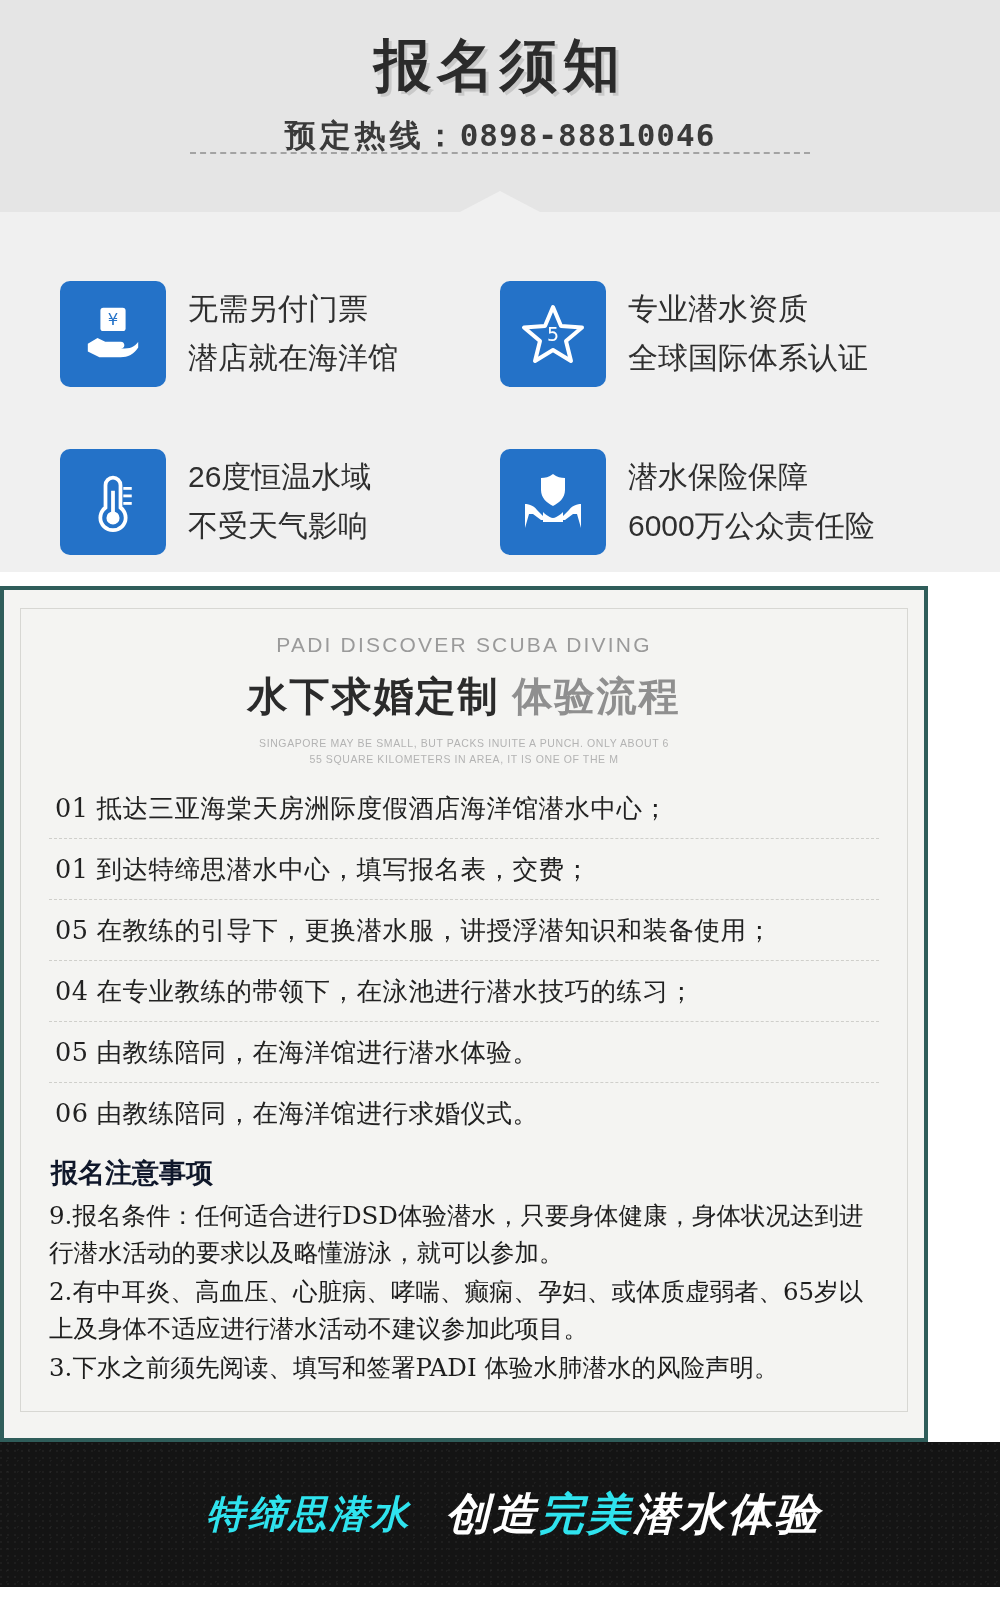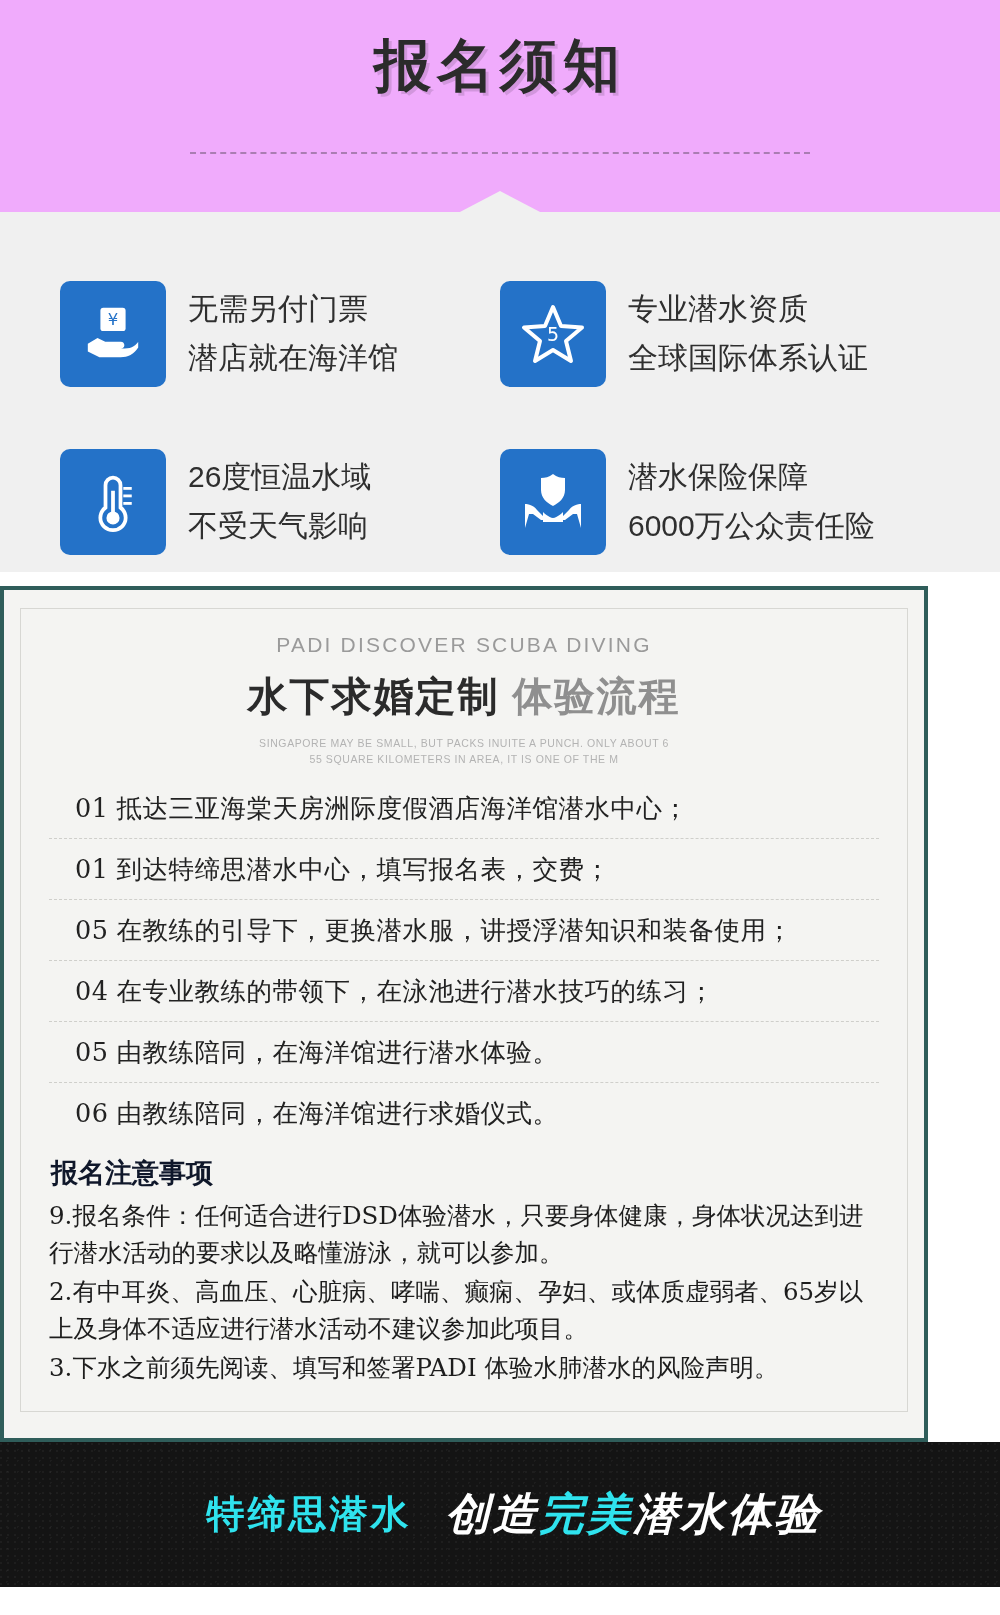--- a/index.html
+++ b/index.html
@@ -13,21 +13,21 @@
     font-family: "Liberation Sans", sans-serif;
     overflow: hidden;
     position: relative;
   }
 
   
   .hero {
     position: relative;
     width: 1000px;
     height: 212px;
-    background: #f0abfc;
+    background: #e5e5e5;
     overflow: hidden;
   }
   .hero-title {
     text-align: center;
     padding-top: 28px;
     font-size: 57px;
     font-weight: bold;
     letter-spacing: 6px;
     color: #2b2b2b;
     font-family: "DejaVu Sans", sans-serif;
@@ -162,21 +162,21 @@
   .step {
     font-family: "DejaVu Serif", serif;
     font-size: 25.5px;
     color: #222;
     padding: 13px 2px 12px 6px;
     border-bottom: 1px dashed #cfcfcb;
     letter-spacing: 0.5px;
     white-space: nowrap;
   }
   .step:last-child { border-bottom: none; }
-  .step .num { margin-right: 8px; margin-left: 20px; }
+  .step .num { margin-right: 8px; }
 
   .notice-head {
     font-family: "DejaVu Serif", serif;
     font-weight: bold;
     font-size: 27px;
     color: #0f172a;
     margin: 12px 0 6px 2px;
   }
   .notice-list {
     font-family: "DejaVu Serif", serif;
@@ -197,39 +197,43 @@
     background-size: 7px 7px, 11px 11px, 100% 100%;
     display: flex;
     align-items: center;
     justify-content: center;
     gap: 34px;
   }
   .footer-a {
     color: #2fe3ee;
     font-size: 38px;
     font-weight: bold;
+    font-style: italic;
     letter-spacing: 3px;
     font-family: "DejaVu Sans", sans-serif;
     margin-left: 28px;
   }
   .footer-b {
     color: #ffffff;
     font-size: 44px;
     font-weight: bold;
     font-style: italic;
     letter-spacing: 3px;
     font-family: "DejaVu Sans", sans-serif;
   }
   .footer-b .cyan { color: #2fe3ee; }
 </style>
 </head>
 <body>
 
 <div class="hero">
   <div class="hero-title">报名须知</div>
+  <div class="hero-sub-wrap">
+    <span class="hero-sub"><span class="label">预定热线：</span><span>0898-88810046</span></span>
+  </div>
   <div class="hero-rule"></div>
   <div class="hero-notch"></div>
 </div>
 
 <div class="features">
   <div class="feature-grid">
 
     <div class="feature">
       <div class="feature-icon">
         <svg width="62" height="62" viewBox="0 0 64 64" aria-hidden="true">

